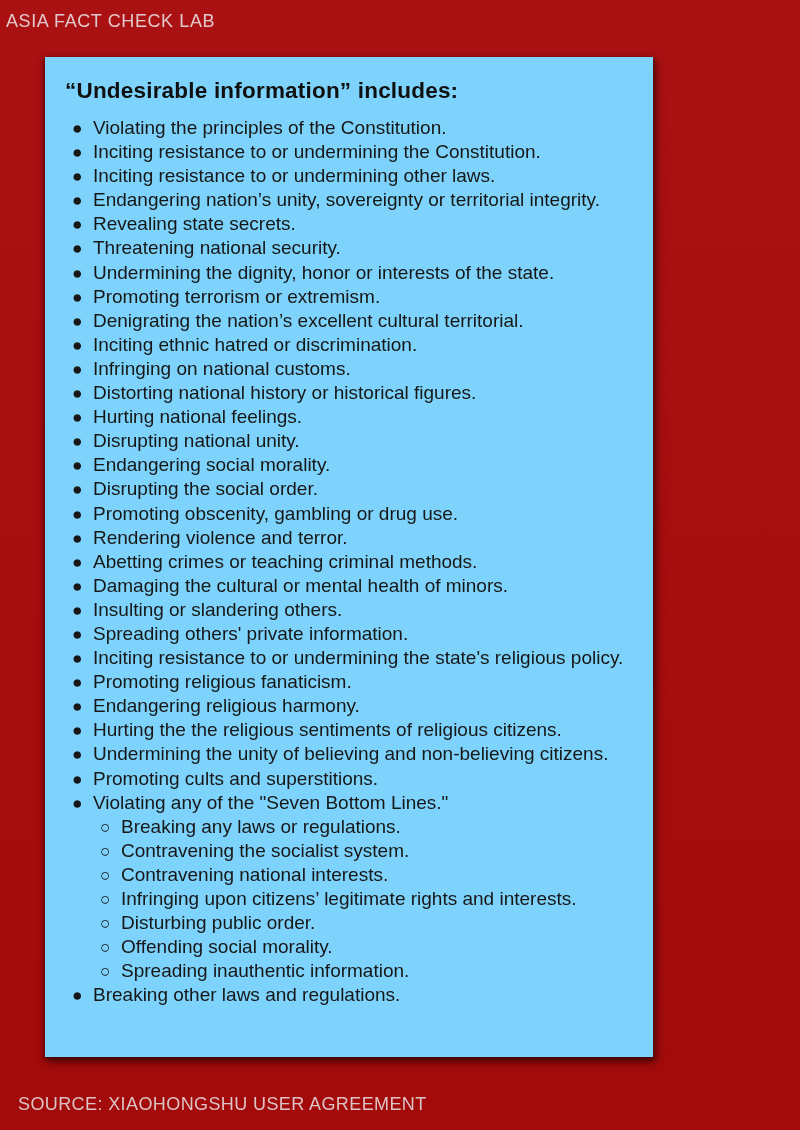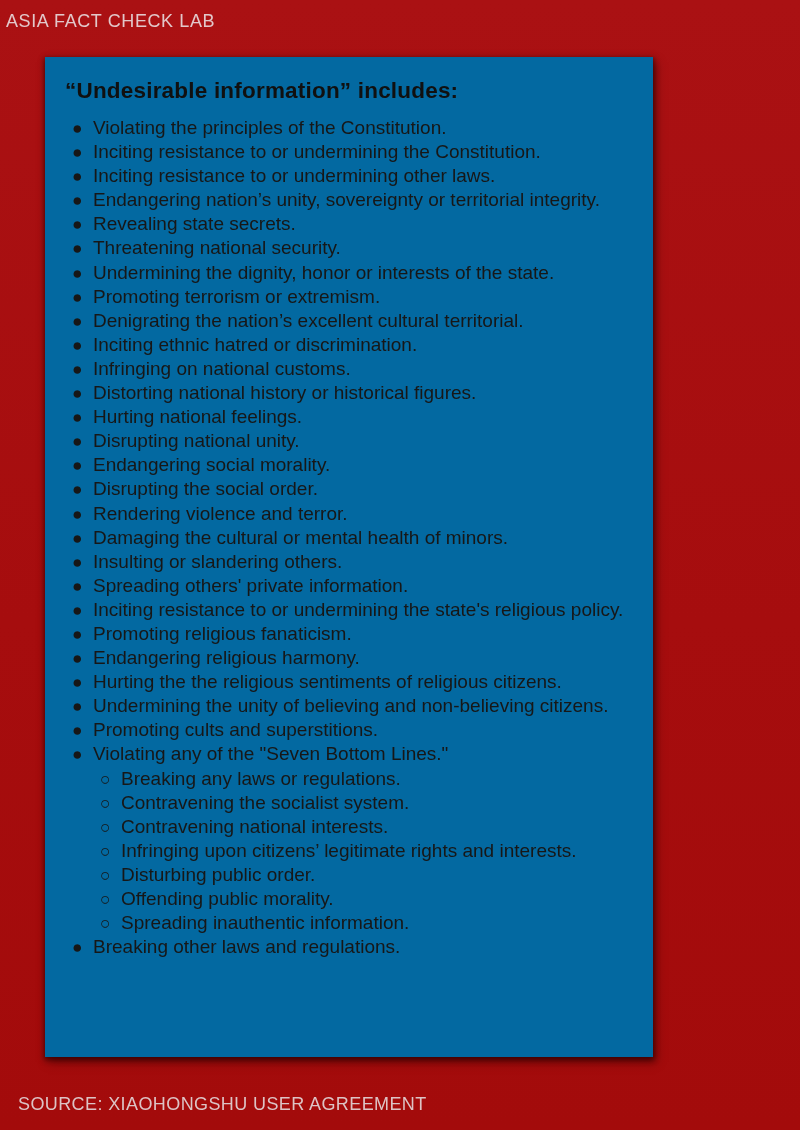--- a/index.html
+++ b/index.html
@@ -20,21 +20,21 @@
     font-size: 18px;
     letter-spacing: 0.6px;
     font-weight: 400;
   }
   .card {
     position: absolute;
     left: 45px;
     top: 57px;
     width: 608px;
     height: 1000px;
-    background: #0369a1;
+    background: #7dd3fc;
     box-shadow: 0 2px 5px 1px rgba(45, 2, 2, 0.65), 3px 5px 9px rgba(45, 2, 2, 0.55);
     padding: 20px 14px 0 20px;
   }
   .card-title {
     margin: 0 0 11px 0;
     font-size: 22.5px;
     line-height: 28px;
     font-weight: bold;
     color: #101010;
     letter-spacing: 0.2px;
@@ -83,35 +83,37 @@
       <div class="li"><span class="b">●</span><span>Undermining the dignity, honor or interests of the state.</span></div>
       <div class="li"><span class="b">●</span><span>Promoting terrorism or extremism.</span></div>
       <div class="li"><span class="b">●</span><span>Denigrating the nation’s excellent cultural territorial.</span></div>
       <div class="li"><span class="b">●</span><span>Inciting ethnic hatred or discrimination.</span></div>
       <div class="li"><span class="b">●</span><span>Infringing on national customs.</span></div>
       <div class="li"><span class="b">●</span><span>Distorting national history or historical figures.</span></div>
       <div class="li"><span class="b">●</span><span>Hurting national feelings.</span></div>
       <div class="li"><span class="b">●</span><span>Disrupting national unity.</span></div>
       <div class="li"><span class="b">●</span><span>Endangering social morality.</span></div>
       <div class="li"><span class="b">●</span><span>Disrupting the social order.</span></div>
+      <div class="li"><span class="b">●</span><span>Promoting obscenity, gambling or drug use.</span></div>
       <div class="li"><span class="b">●</span><span>Rendering violence and terror.</span></div>
+      <div class="li"><span class="b">●</span><span>Abetting crimes or teaching criminal methods.</span></div>
       <div class="li"><span class="b">●</span><span>Damaging the cultural or mental health of minors.</span></div>
       <div class="li"><span class="b">●</span><span>Insulting or slandering others.</span></div>
       <div class="li"><span class="b">●</span><span>Spreading others' private information.</span></div>
       <div class="li"><span class="b">●</span><span>Inciting resistance to or undermining the state's religious policy.</span></div>
       <div class="li"><span class="b">●</span><span>Promoting religious fanaticism.</span></div>
       <div class="li"><span class="b">●</span><span>Endangering religious harmony.</span></div>
       <div class="li"><span class="b">●</span><span>Hurting the the religious sentiments of religious citizens.</span></div>
       <div class="li"><span class="b">●</span><span>Undermining the unity of believing and non-believing citizens.</span></div>
       <div class="li"><span class="b">●</span><span>Promoting cults and superstitions.</span></div>
       <div class="li"><span class="b">●</span><span>Violating any of the "Seven Bottom Lines."</span></div>
       <div class="li sub"><span class="b">○</span><span>Breaking any laws or regulations.</span></div>
       <div class="li sub"><span class="b">○</span><span>Contravening the socialist system.</span></div>
       <div class="li sub"><span class="b">○</span><span>Contravening national interests.</span></div>
       <div class="li sub"><span class="b">○</span><span>Infringing upon citizens’ legitimate rights and interests.</span></div>
       <div class="li sub"><span class="b">○</span><span>Disturbing public order.</span></div>
-      <div class="li sub"><span class="b">○</span><span>Offending public morality.</span></div>
+      <div class="li sub"><span class="b">○</span><span>Offending social morality.</span></div>
       <div class="li sub"><span class="b">○</span><span>Spreading inauthentic information.</span></div>
       <div class="li"><span class="b">●</span><span>Breaking other laws and regulations.</span></div>
     </div>
 </div>
 
 <div class="source">SOURCE: XIAOHONGSHU USER AGREEMENT</div>
 
 </body></html>

